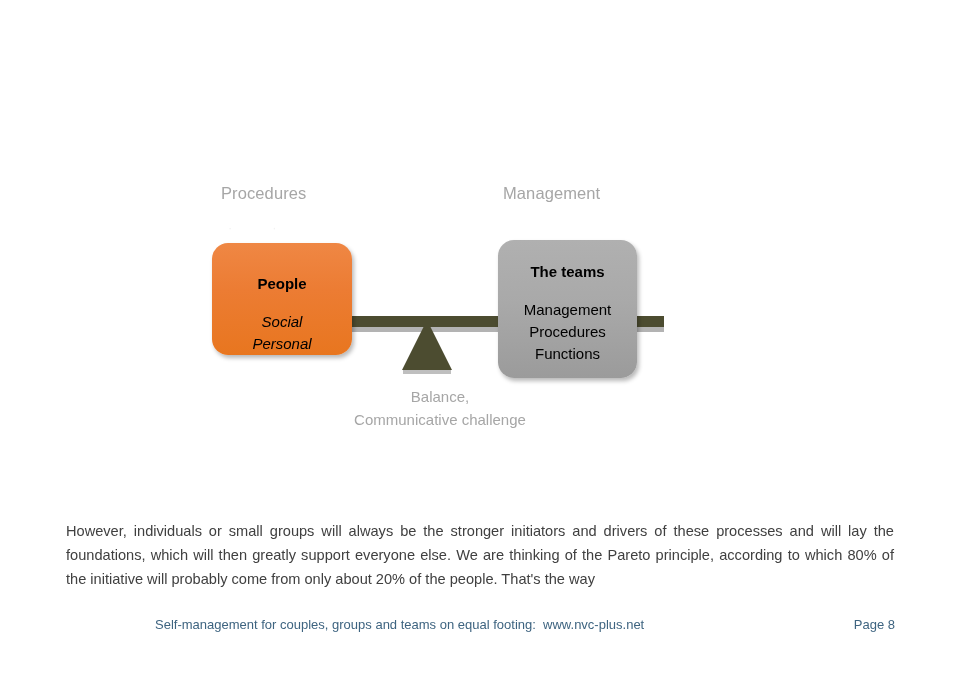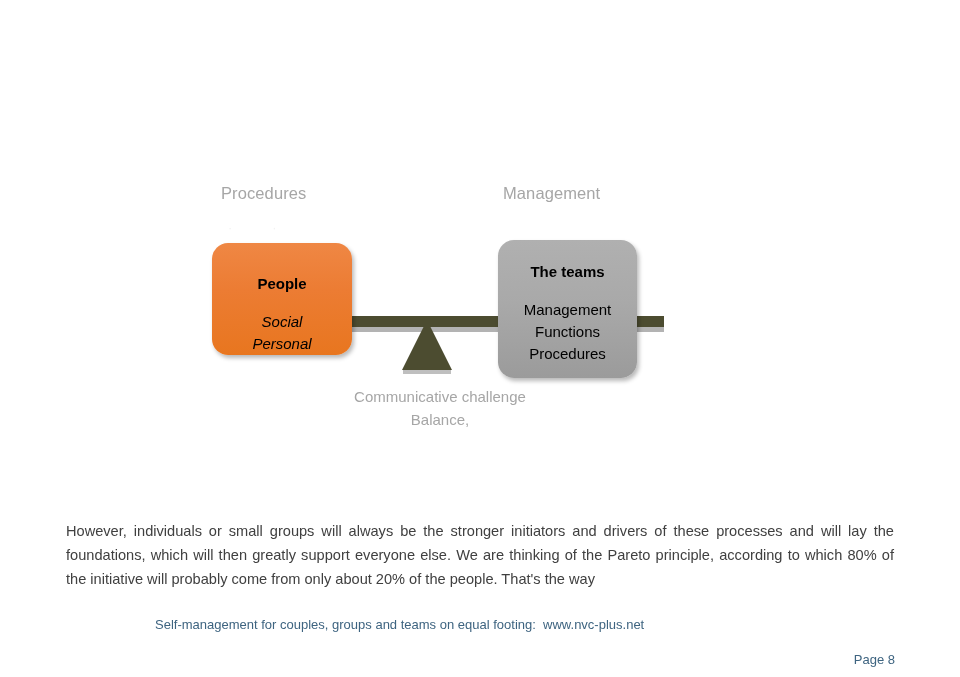--- a/index.html
+++ b/index.html
@@ -182,21 +182,20 @@
   }
   .footer-left {
     position: absolute;
     left: 0; top: 0;
     white-space: pre;
   }
   .footer-right {
     position: absolute;
     right: 0; top: 0;
     white-space: nowrap;
-    margin-top: 35px;
   }
 </style>
 </head>
 <body>
 
 <div class="page">
 
   <div class="diagram">
 
     <div class="dg-label leadership">Procedures</div>
@@ -218,28 +217,28 @@
       <div class="box-lines">
         <div>Social</div>
         <div>Personal</div>
       </div>
     </div>
 
     <div class="box box-right">
       <div class="box-title">The teams</div>
       <div class="box-lines">
         <div>Management</div>
+        <div>Procedures</div>
         <div>Functions</div>
-        <div>Procedures</div>
       </div>
     </div>
 
     <div class="caption">
+      <div>Balance,</div>
       <div>Communicative challenge</div>
-      <div>Balance,</div>
     </div>
 
   </div>
 
   <p class="body-text">However, individuals or small groups will always be the stronger initiators and drivers of these processes and will lay the foundations, which will then greatly support everyone else. We are thinking of the Pareto principle, according to which 80% of the initiative will probably come from only about 20% of the people. That's the way</p>
 
   <div class="footer">
     <span class="footer-left">Self-management for couples, groups and teams on equal footing:  www.nvc-plus.net</span>
     <span class="footer-right">Page 8</span>
   </div>

